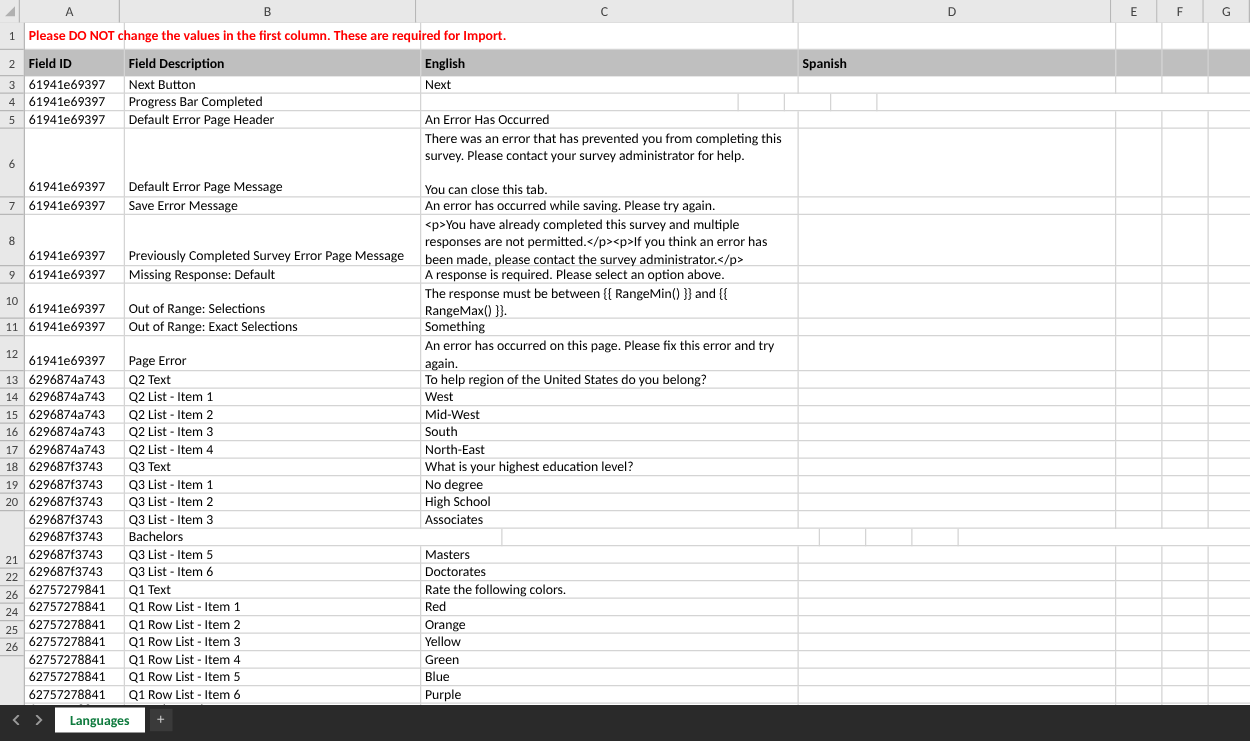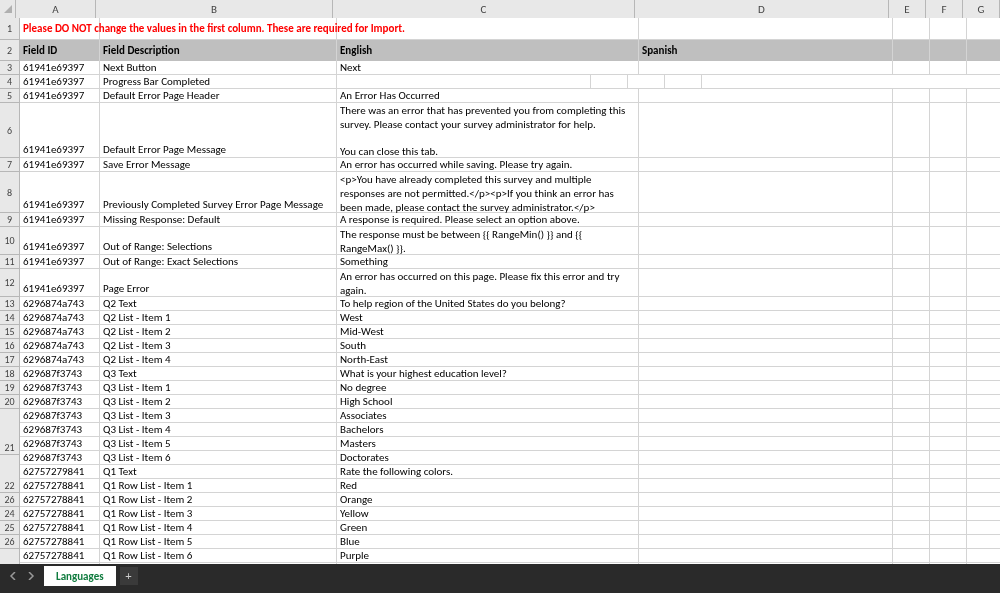--- a/index.html
+++ b/index.html
@@ -80,21 +80,21 @@
         <div class="row-h" style="height: 28px;">12</div>
         <div class="row-h" style="height: 14px;">13</div>
         <div class="row-h" style="height: 14px;">14</div>
         <div class="row-h" style="height: 14px;">15</div>
         <div class="row-h" style="height: 14px;">16</div>
         <div class="row-h" style="height: 14px;">17</div>
         <div class="row-h" style="height: 14px;">18</div>
         <div class="row-h" style="height: 14px;">19</div>
         <div class="row-h" style="height: 14px;">20</div>
         <div class="row-h" style="height: 14px; margin-top: 32px;">21</div>
-        <div class="row-h" style="height: 14px; margin-top: 24px;">22</div>
+        <div class="row-h" style="height: 14px;">22</div>
         <div class="row-h" style="height: 14px;">26</div>
         <div class="row-h" style="height: 14px;">24</div>
         <div class="row-h" style="height: 14px;">25</div>
         <div class="row-h" style="height: 14px;">26</div>
         <div class="row-h" style="height: 14px; margin-top: 44px;">27</div>
         <div class="row-h" style="height: 14px;">28</div>
         <div class="row-h" style="height: 14px;">29</div>
         <div class="row-h" style="height: 14px;">30</div>
         <div class="row-h" style="height: 14px;">31</div>
         <div class="row-h" style="height: 9px;">32</div>
@@ -287,21 +287,20 @@
           <div class="cell w-A truncA" style="height: 14px;">629687f3743</div>
           <div class="cell w-B" style="height: 14px;">Q3 List - Item 3</div>
           <div class="cell w-C" style="height: 14px;">Associates</div>
           <div class="cell w-D" style="height: 14px;"></div>
           <div class="cell w-E" style="height: 14px;"></div>
           <div class="cell w-F" style="height: 14px;"></div>
           <div class="cell w-G" style="height: 14px;"></div>
         </div>
         <div class="row" style="height: 14px;">
           <div class="cell w-A truncA" style="height: 14px;">629687f3743</div>
-          <div class="cell w-B" style="height: 14px;">Q3 List - Item 4</div>
           <div class="cell w-C" style="height: 14px;">Bachelors</div>
           <div class="cell w-D" style="height: 14px;"></div>
           <div class="cell w-E" style="height: 14px;"></div>
           <div class="cell w-F" style="height: 14px;"></div>
           <div class="cell w-G" style="height: 14px;"></div>
         </div>
         <div class="row" style="height: 14px;">
           <div class="cell w-A truncA" style="height: 14px;">629687f3743</div>
           <div class="cell w-B" style="height: 14px;">Q3 List - Item 5</div>
           <div class="cell w-C" style="height: 14px;">Masters</div>

